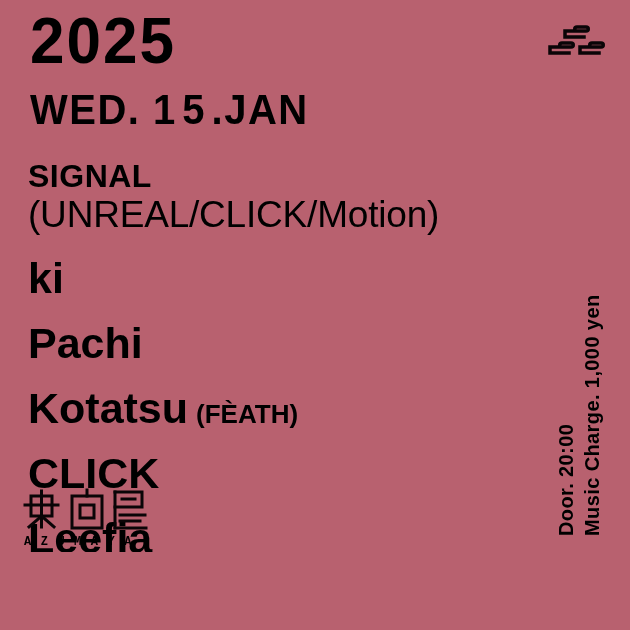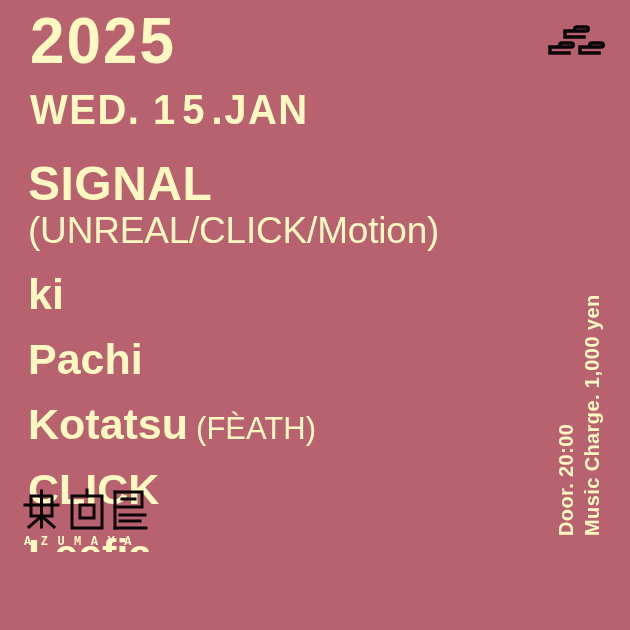--- a/index.html
+++ b/index.html
@@ -7,21 +7,21 @@
     padding: 0;
     background: #b8616f;
   }
   .flyer {
     position: relative;
     width: 630px;
     height: 552px;
     background: #b8616f;
     overflow: hidden;
     font-family: "Liberation Sans", sans-serif;
-    color: #fef9c3;
+    color: #000000;
     -webkit-font-smoothing: antialiased;
   }
 
   
   .header {
     position: absolute;
     left: 30px;
     top: 8px;
   }
   .year {
@@ -60,21 +60,21 @@
   
   .lineup {
     position: absolute;
     left: 28px;
     top: 160px;
     width: 470px;
   }
   .act { margin: 0; padding: 0; }
 
   .act-headline {
-    font-size: 48px;
+    font-size: 32px;
     font-weight: 700;
     letter-spacing: 0.5px;
     line-height: 1.0;
     margin: 0;
   }
   .act-sub {
     font-size: 37px;
     font-weight: 400;
     letter-spacing: -0.2px;
     line-height: 1.12;
@@ -84,22 +84,22 @@
 
   .act-name {
     font-size: 43px;
     font-weight: 700;
     letter-spacing: 0px;
     line-height: 1.0;
     margin: 22px 0 0 0;
     white-space: nowrap;
   }
   .act-name .affil {
-    font-size: 31px;
-    font-weight: 400;
+    font-size: 26px;
+    font-weight: 700;
     letter-spacing: 0px;
     margin-left: 8px;
   }
 
   
   .rail {
     position: absolute;
     right: 4px;
     bottom: 16px;
     height: 600px;

